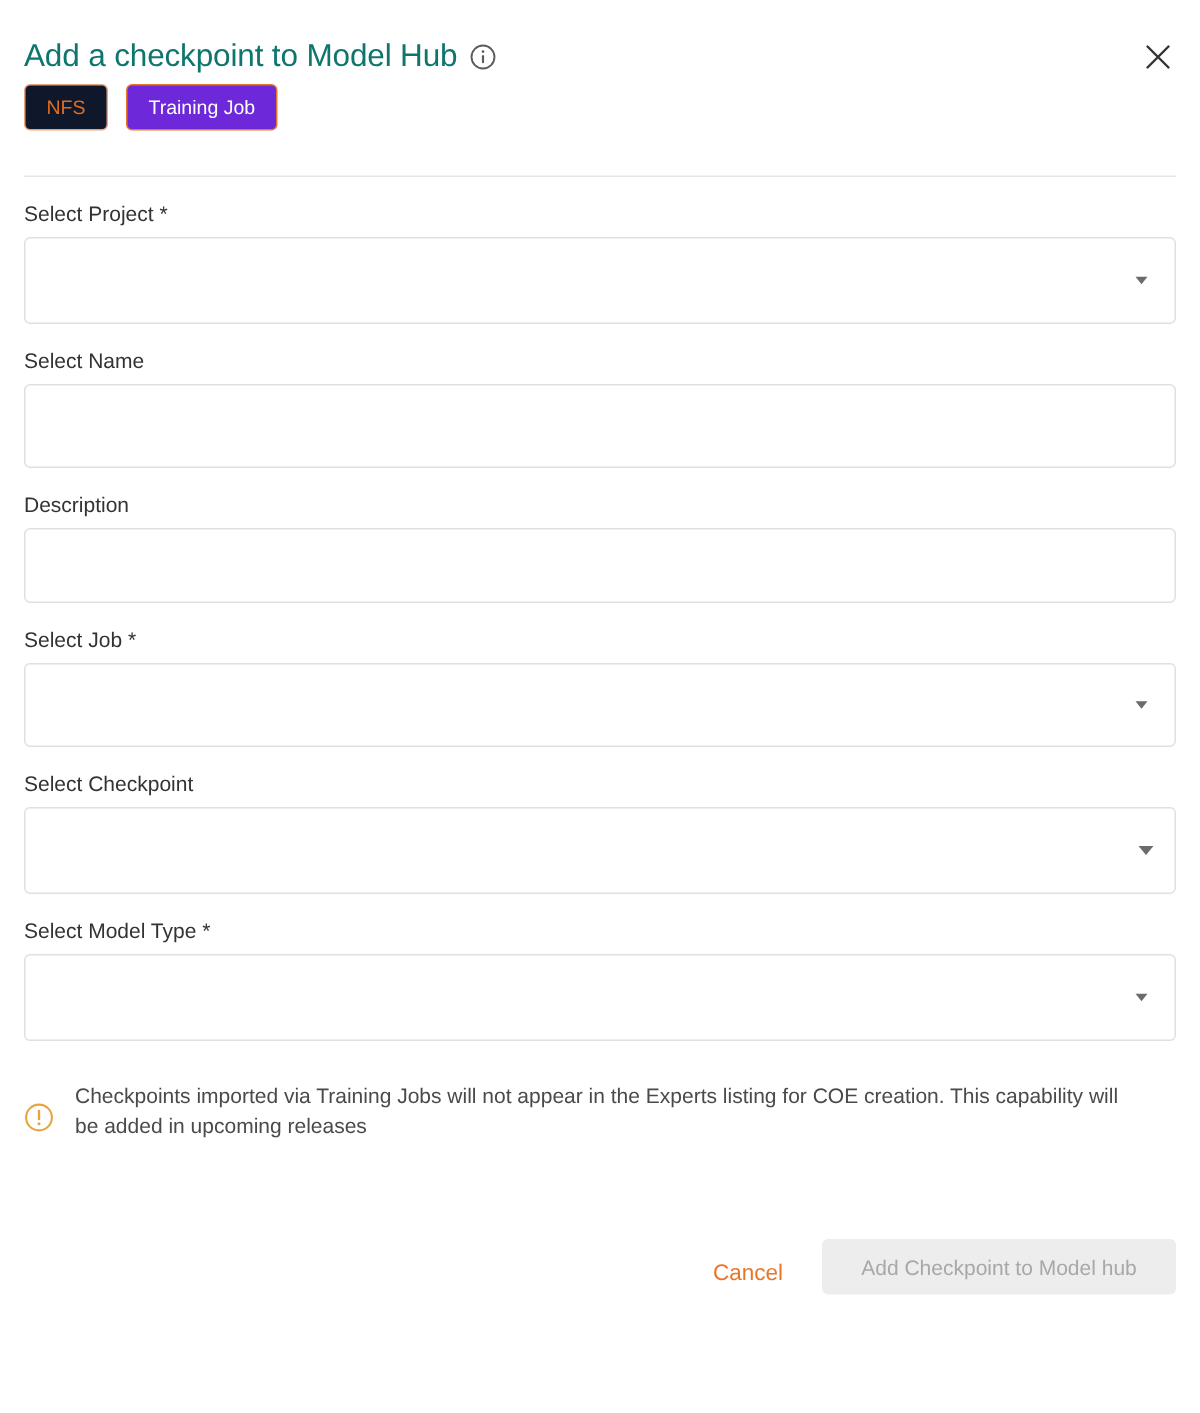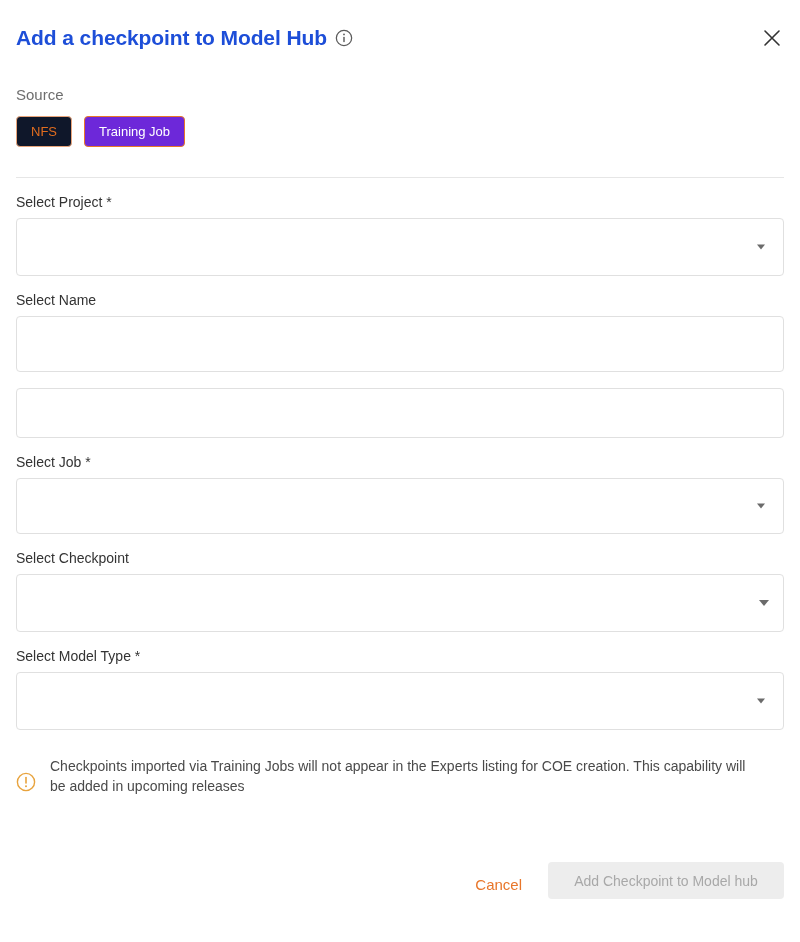--- a/index.html
+++ b/index.html
@@ -21,22 +21,22 @@
   }
   
   .header {
     display: flex;
     align-items: center;
     padding-top: 20px;
     height: 56px;
   }
   .title {
     font-size: 21px;
-    font-weight: bold;
-    color: #1d4ed8;
+    font-weight: normal;
+    color: #0f766e;
     letter-spacing: -0.1px;
   }
   .info-icon {
     margin-left: 8px;
     display: inline-flex;
     align-items: center;
     color: #5b5b5b;
   }
   .close-btn {
     margin-left: auto;
@@ -182,21 +182,20 @@
         <circle cx="10" cy="6" r="1" fill="#5b5b5b"></circle>
       </svg>
     </span>
     <span class="close-btn">
       <svg width="18" height="18" viewBox="0 0 18 18" aria-hidden="true">
         <path d="M2 2 L16 16 M16 2 L2 16" stroke="#333333" stroke-width="1.6" stroke-linecap="round"></path>
       </svg>
     </span>
   </div>
 
-  <div class="section-label">Source</div>
   <div class="toggle-row">
     <div class="toggle-btn">NFS</div>
     <div class="toggle-btn active">Training Job</div>
   </div>
 
   <div class="divider"></div>
 
   <div class="field">
     <div class="field-label">Select Project *</div>
     <div class="control select-lg">
@@ -206,20 +205,21 @@
   </div>
 
   <div class="field">
     <div class="field-label">Select Name</div>
     <div class="control input-lg">
       <input type="text" placeholder="" style="">
     </div>
   </div>
 
   <div class="field">
+    <div class="field-label">Description</div>
     <div class="control input-md">
       <input type="text" placeholder="" style="">
     </div>
   </div>
 
   <div class="field">
     <div class="field-label">Select Job *</div>
     <div class="control select-md">
       <input type="text" readonly="" placeholder="" style="">
       <span class="caret small"></span>

